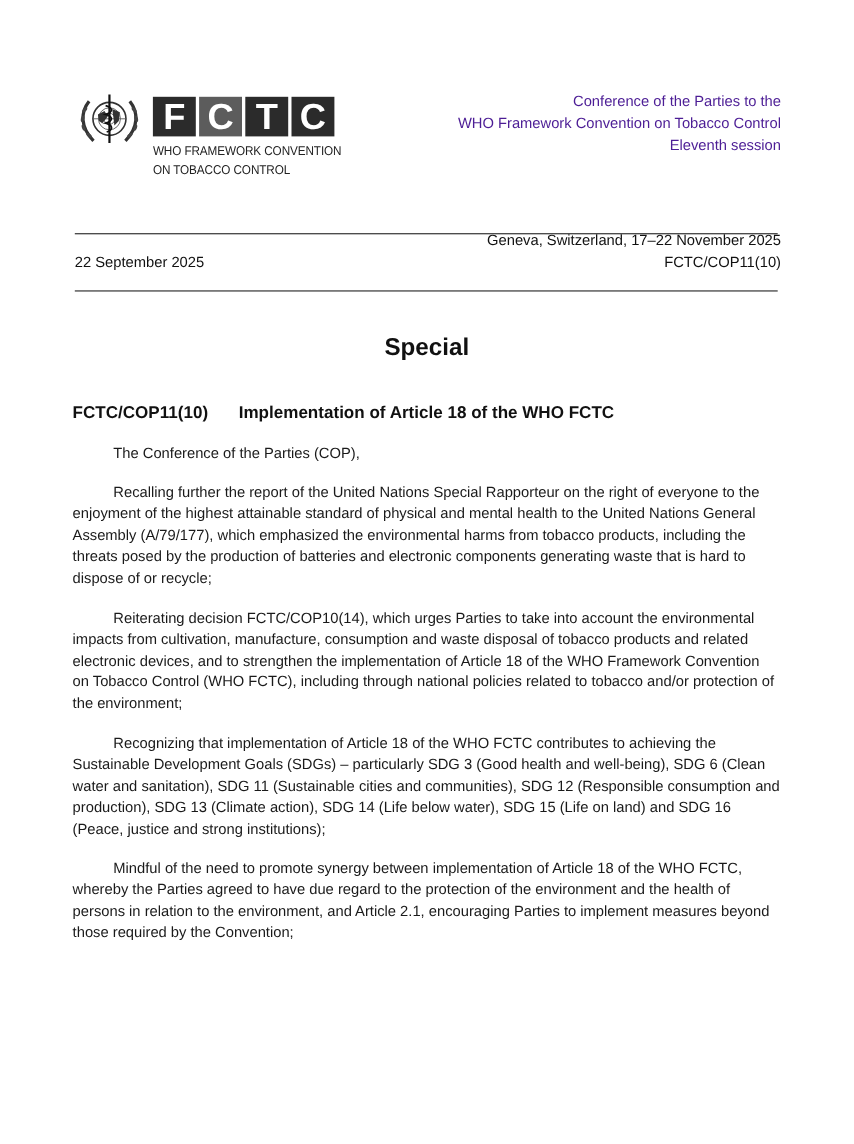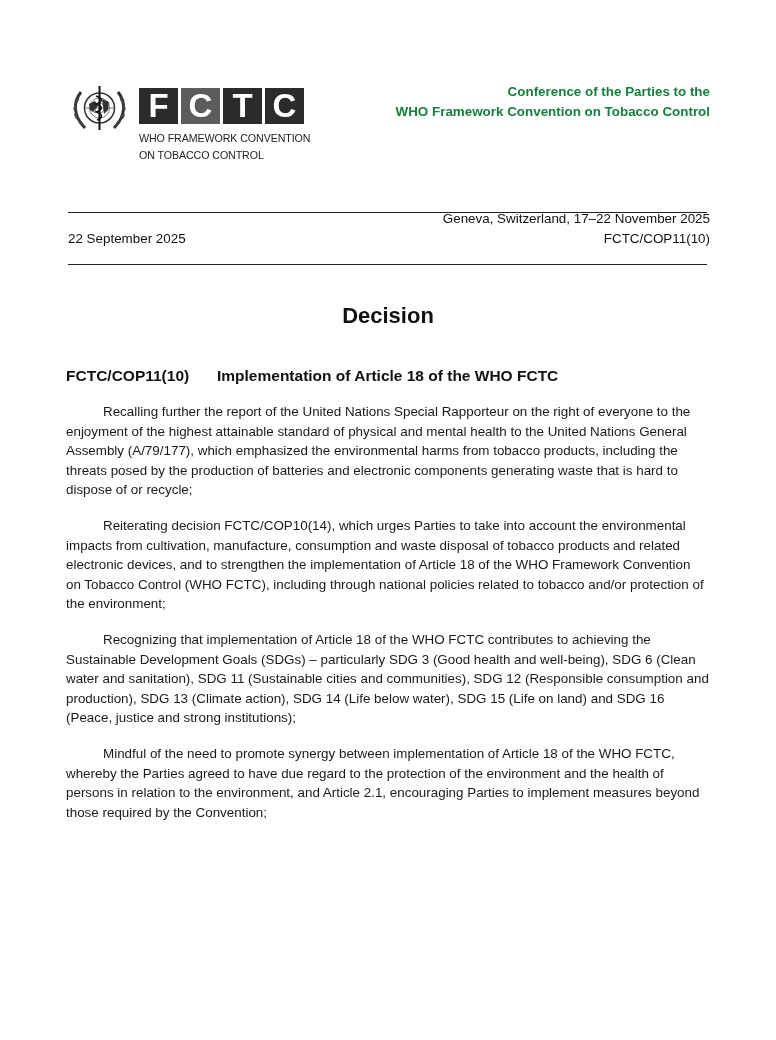--- a/index.html
+++ b/index.html
@@ -16,21 +16,21 @@
   }
   .fctc-block.dark { background: #2b2b2b; }
   .fctc-block.mid { background: #5c5c5c; }
   .logo-sub {
     position: absolute; left: 139px; top: 129px; font-size: 11.6px; line-height: 17px;
     color: #222; letter-spacing: -0.1px; transform: scaleX(0.92); transform-origin: left top;
     white-space: nowrap;
   }
   .conf-block {
     position: absolute; right: 66px; top: 82px; text-align: right;
-    font-weight: bold; font-size: 13.4px; line-height: 20px; color: #15803d;
+    font-weight: normal; font-size: 13.4px; line-height: 20px; color: #4c1d95;
     white-space: nowrap;
   }
   .venue {
     position: absolute; right: 66px; top: 169px; text-align: right;
     font-size: 13.4px; line-height: 18px; white-space: nowrap; margin-top: 41px;
   }
   .rule {
     position: absolute; left: 68px; width: 639px; height: 0;
     border-top: 1px solid #222;
   }
@@ -93,32 +93,34 @@
   <div class="fctc-block dark">C</div>
 </div>
 <div class="logo-sub">
   <div>WHO FRAMEWORK CONVENTION</div>
   <div>ON TOBACCO CONTROL</div>
 </div>
 
 <div class="conf-block">
   <div>Conference of the Parties to the</div>
   <div>WHO Framework Convention on Tobacco Control</div>
+  <div>Eleventh session</div>
 </div>
 <div class="venue">Geneva, Switzerland, 17–22 November 2025</div>
 
 <div class="rule" style="top:212px"></div>
 <div class="date-line">22 September 2025</div>
 <div class="symbol-line">FCTC/COP11(10)</div>
 <div class="rule" style="top:264px"></div>
 
-<div class="decision-title">Decision</div>
+<div class="decision-title">Special</div>
 
 <div class="decision-heading">
   <span class="code">FCTC/COP11(10)</span><span>Implementation of Article 18 of the WHO FCTC</span>
 </div>
 
 <div class="body-text">
+  <p class="para">The Conference of the Parties (COP),</p>
   <p class="para">Recalling further the report of the United Nations Special Rapporteur on the right of everyone to the enjoyment of the highest attainable standard of physical and mental health to the United Nations General Assembly (A/79/177), which emphasized the environmental harms from tobacco products, including the threats posed by the production of batteries and electronic components generating waste that is hard to dispose of or recycle;</p>
   <p class="para">Reiterating decision FCTC/COP10(14), which urges Parties to take into account the environmental impacts from cultivation, manufacture, consumption and waste disposal of tobacco products and related electronic devices, and to strengthen the implementation of Article 18 of the WHO Framework Convention on Tobacco Control (WHO FCTC), including through national policies related to tobacco and/or protection of the environment;</p>
   <p class="para">Recognizing that implementation of Article 18 of the WHO FCTC contributes to achieving the Sustainable Development Goals (SDGs) – particularly SDG 3 (Good health and well-being), SDG 6 (Clean water and sanitation), SDG 11 (Sustainable cities and communities), SDG 12 (Responsible consumption and production), SDG 13 (Climate action), SDG 14 (Life below water), SDG 15 (Life on land) and SDG 16 (Peace, justice and strong institutions);</p>
   <p class="para">Mindful of the need to promote synergy between implementation of Article 18 of the WHO FCTC, whereby the Parties agreed to have due regard to the protection of the environment and the health of persons in relation to the environment, and Article 2.1, encouraging Parties to implement measures beyond those required by the Convention;</p>
 </div>
 
 </body></html>

